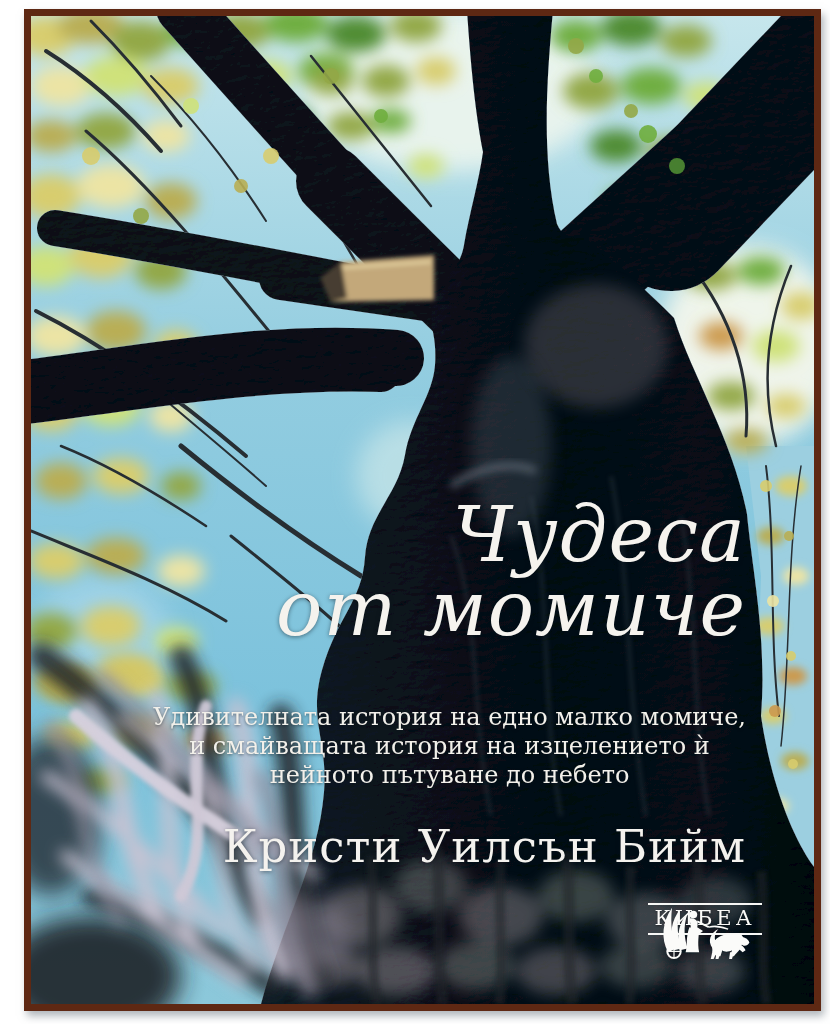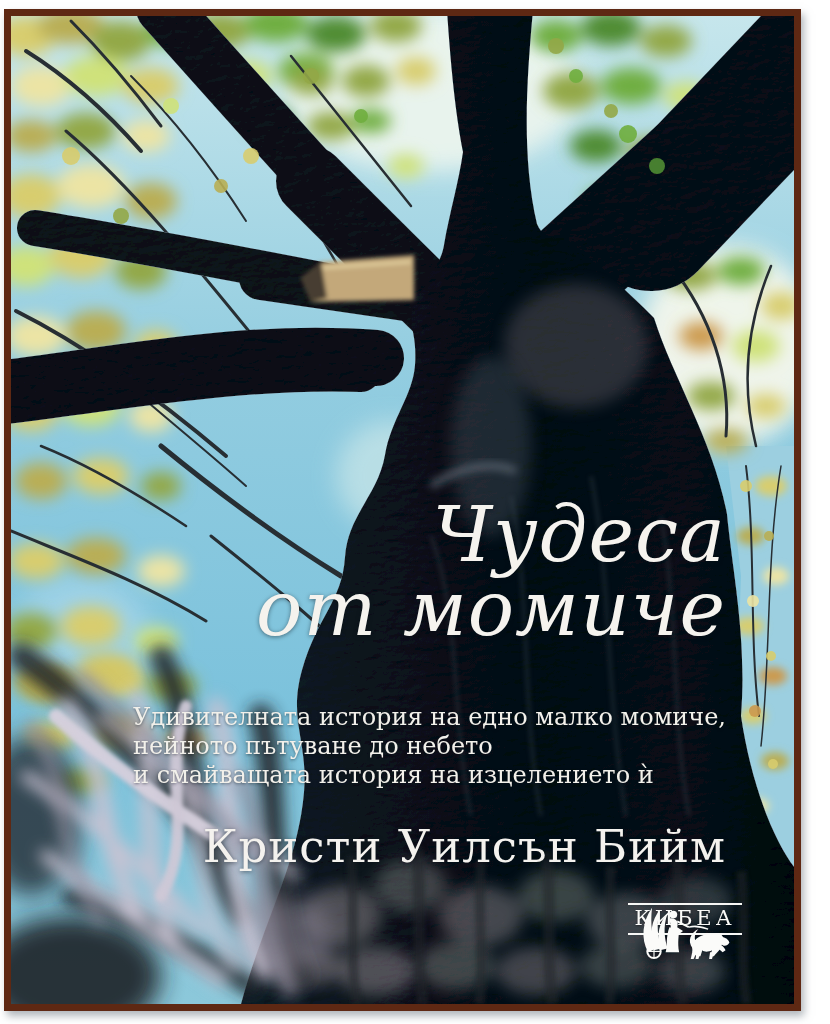--- a/index.html
+++ b/index.html
@@ -1,34 +1,34 @@
 <!DOCTYPE html>
 <html><head>
 <meta charset="utf-8">
 <style>
   html,body{margin:0;padding:0;}
   body{
     width:830px;height:1024px;position:relative;overflow:hidden;
     background:#ffffff;font-family:"DejaVu Serif",serif;
   }
   .cover{
-    position:absolute;left:4px;top:9px;width:783px;height:988px;
+    position:absolute;left:24px;top:9px;width:783px;height:988px;
     border:7px solid #5e2813;background:#3b82f6;
     box-shadow:3px 5px 8px rgba(110,120,130,.55);
   }
   .photo{position:absolute;inset:0;width:783px;height:988px;overflow:hidden;}
   .photo svg{position:absolute;left:0;top:0;}
   .overlay{position:absolute;color:#f5f3ee;}
   .title{
     right:68px;top:482px;text-align:right;font-style:italic;
     font-size:77px;line-height:74px;letter-spacing:1px;
     text-shadow:0 1px 4px rgba(8,16,24,.5);
   }
   .subtitle{
-    right:68px;top:687px;text-align:left;
+    right:68px;top:687px;text-align:center;
     font-size:24px;line-height:29px;color:#f2f0ea;
     text-shadow:0 1px 3px rgba(8,16,24,.5);
   }
   .author{
     right:68px;top:805px;text-align:center;
     font-size:45px;line-height:52px;color:#f4f2ee;letter-spacing:1px;
     text-shadow:0 1px 4px rgba(8,16,24,.5);
   }
   .publisher{
     right:52px;top:886px;width:114px;text-align:center;
@@ -323,22 +323,22 @@
       </g>
     </svg>
 
     <div class="overlay title">
       <div>Чудеса</div>
       <div>от момиче</div>
     </div>
 
     <div class="overlay subtitle">
       <div>Удивителната история на едно малко момиче,</div>
+      <div>и смайващата история на изцелението ѝ</div>
       <div>нейното пътуване до небето</div>
-      <div>и смайващата история на изцелението ѝ</div>
     </div>
 
     <div class="overlay author">Кристи Уилсън Бийм</div>
 
     <div class="overlay publisher">
       <svg class="emblem" width="110" height="58" viewBox="0 0 112 60" aria-hidden="true">
         <g fill="#fbfbf9" stroke="none">
 
           <path d="M 20,52 C 12,38 14,20 24,6 C 22,22 24,36 28,48 Z"></path>
           <path d="M 26,50 C 20,34 24,18 32,8 C 28,24 30,38 34,48 Z"></path>

